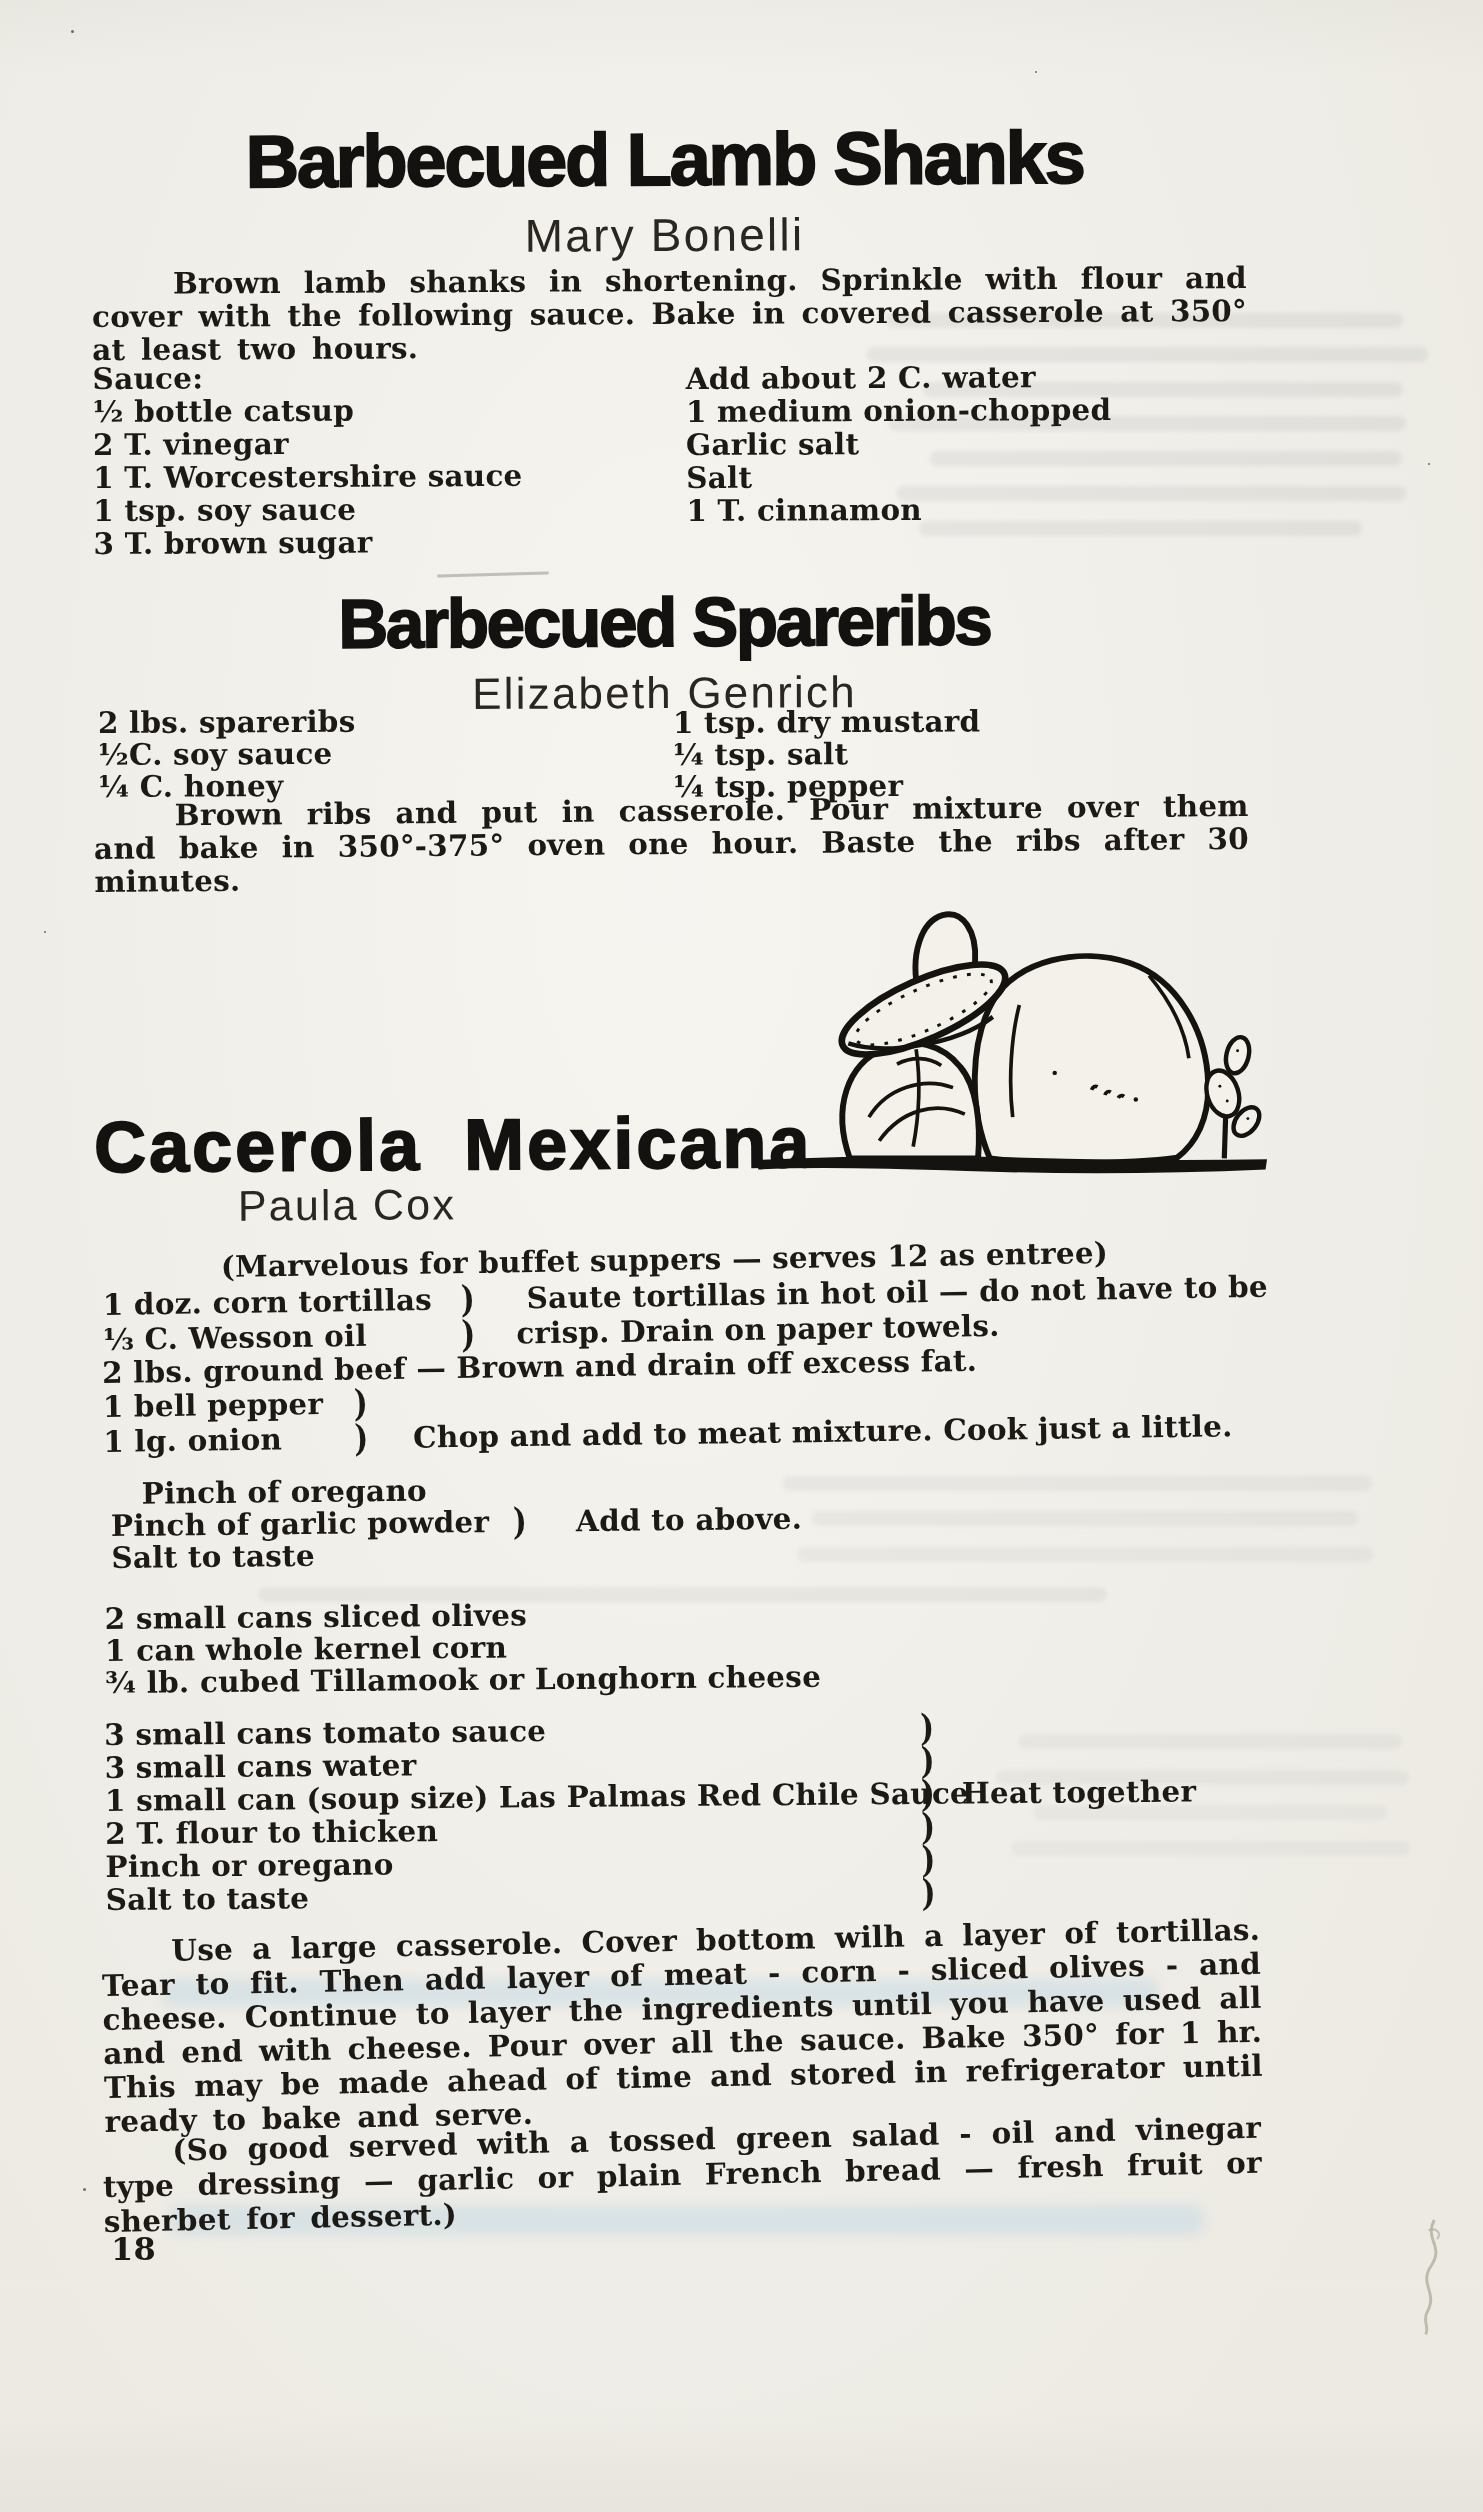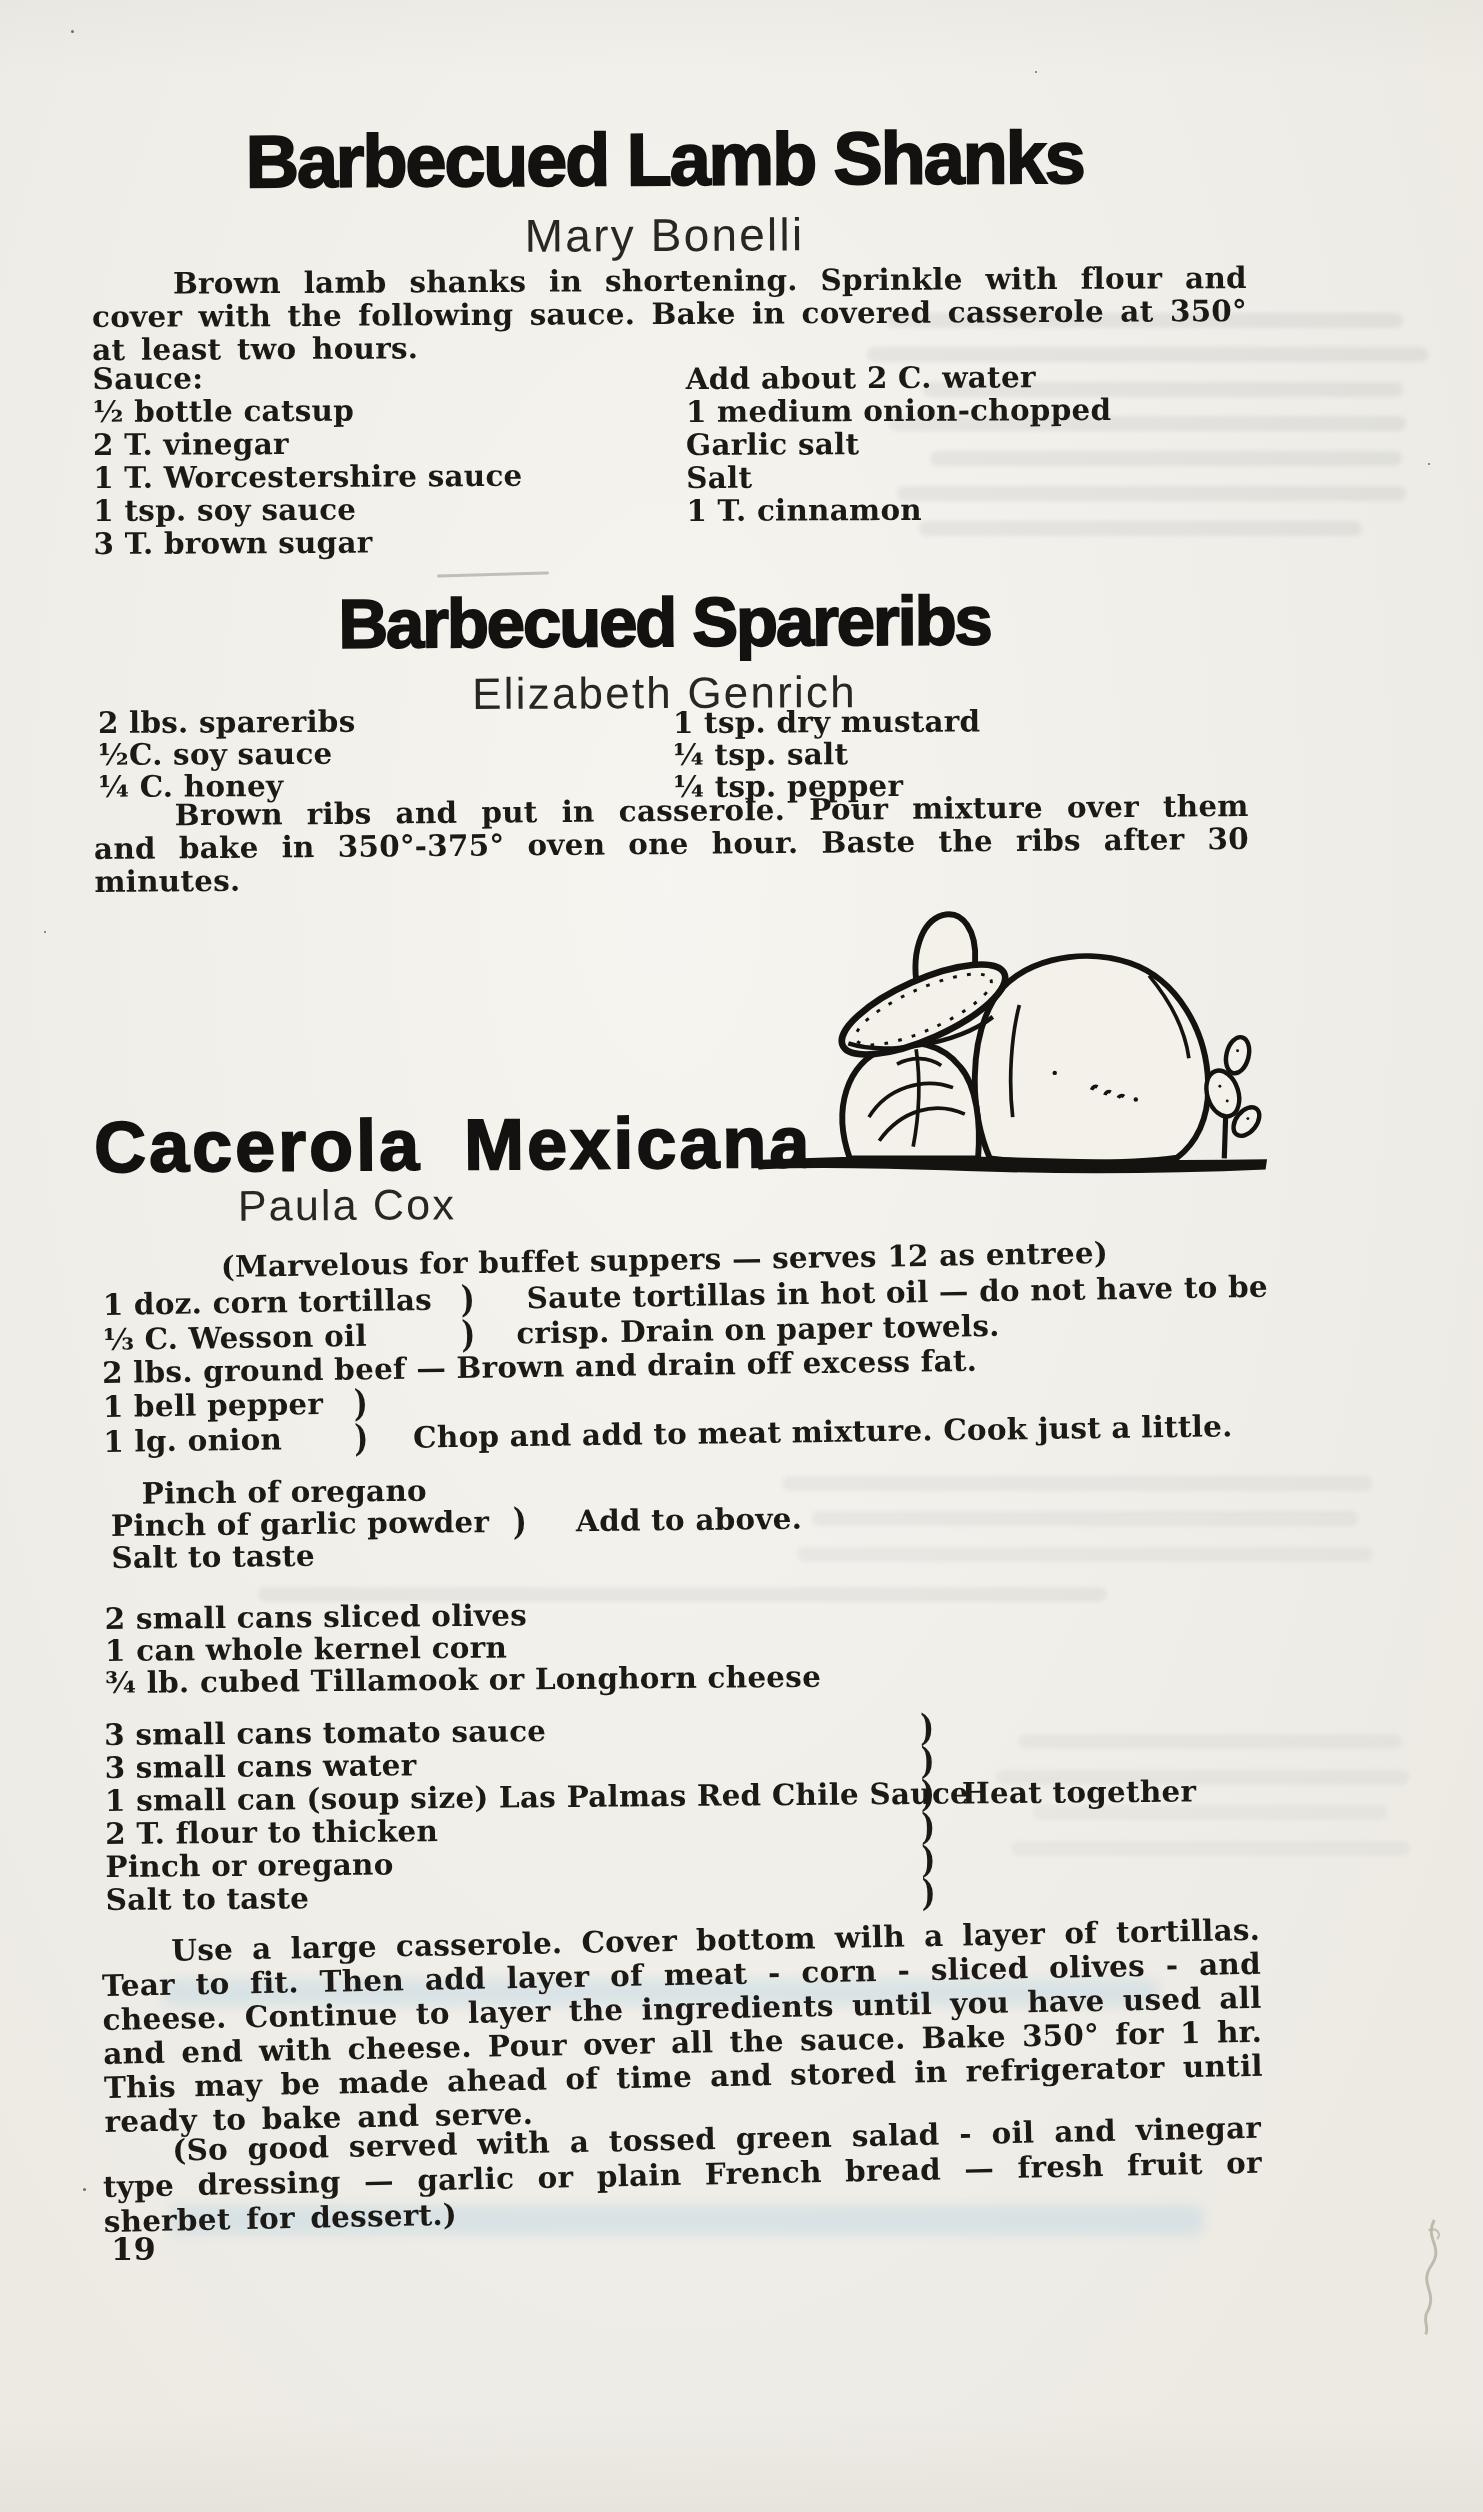--- a/index.html
+++ b/index.html
@@ -266,16 +266,16 @@
     <div class="row">
       <span class="item" style="width:816px;">Salt to taste</span>
       <span class="brace">)</span>
     </div>
   </div>
 
   <div class="abs bodytext para" style="left:103px;top:1935px;width:1159px;line-height:34px;text-indent:70px;transform:rotate(-1.1deg);transform-origin:left center;">Use a large casserole. Cover bottom wilh a layer of tortillas. Tear to fit. Then add layer of meat - corn - sliced olives - and cheese. Continue to layer the ingredients until you have used all and end with cheese. Pour over all the sauce. Bake 350° for 1 hr. This may be made ahead of time and stored in refrigerator until ready to bake and serve.</div>
 
   <div class="abs bodytext para" style="left:103px;top:2134px;width:1159px;line-height:35px;text-indent:70px;transform:rotate(-1.2deg);transform-origin:left center;">(So good served with a tossed green salad - oil and vinegar type dressing — garlic or plain French bread — fresh fruit or sherbet for dessert.)</div>
 
-  <div class="abs bodytext" style="left:111px;top:2233px;font-size:32px;">19</div>
+  <div class="abs bodytext" style="left:111px;top:2233px;font-size:32px;">18</div>
 
 </div>
 
 
 </body></html>

